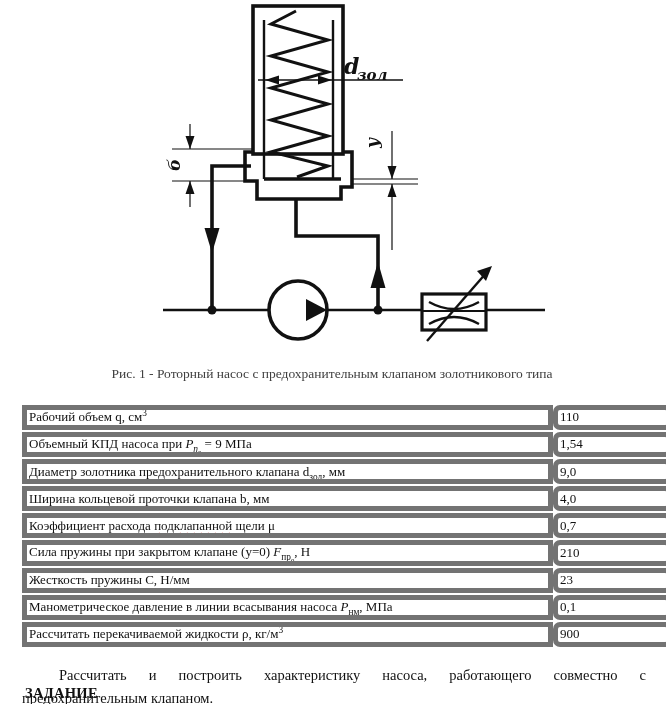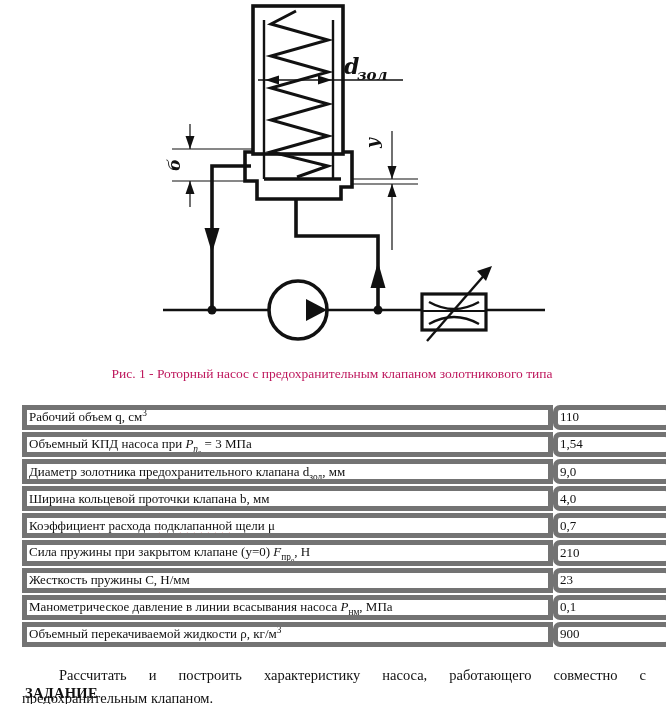--- a/index.html
+++ b/index.html
@@ -7,21 +7,21 @@
     position:relative;
     width:666px;height:704px;
     background:#ffffff;
     font-family:"Liberation Serif","DejaVu Serif",serif;
     color:#111;
     overflow:hidden;
   }
   .diagram{position:absolute;top:0;left:0;}
   .caption{
     position:absolute;top:366px;left:0;width:664px;
-    text-align:center;font-size:13.5px;color:#be185d;
+    text-align:center;font-size:13.5px;color:#404040;
   }
   .params{
     position:absolute;top:403px;left:22px;
     border-collapse:separate;border-spacing:0 2px;
     width:626px;table-layout:fixed;
   }
   .params td{
     border:5px solid #737373;
     font-size:13px;line-height:1.12;
     height:15px;padding:0 2px;
@@ -118,21 +118,21 @@
 
   <div class="caption">Рис. 1 - Роторный насос с предохранительным клапаном золотникового типа</div>
 
   <table class="params">
     <tbody>
       <tr>
         <td class="lbl"><span>Рабочий объем q, см</span><sup>3</sup></td>
         <td class="val">110</td>
       </tr>
       <tr>
-        <td class="lbl"><span>Объемный КПД насоса при </span><span class="it">P</span><sub><span class="it">η</span><sub>0</sub></sub><span> = 3 МПа</span></td>
+        <td class="lbl"><span>Объемный КПД насоса при </span><span class="it">P</span><sub><span class="it">η</span><sub>0</sub></sub><span> = 9 МПа</span></td>
         <td class="val">1,54</td>
       </tr>
       <tr>
         <td class="lbl"><span>Диаметр золотника предохранительного клапана d</span><sub>зол</sub><span>, мм</span></td>
         <td class="val">9,0</td>
       </tr>
       <tr>
         <td class="lbl"><span>Ширина кольцевой проточки клапана b, мм</span></td>
         <td class="val">4,0</td>
       </tr>
@@ -146,21 +146,21 @@
       </tr>
       <tr>
         <td class="lbl"><span>Жесткость пружины С, Н/мм</span></td>
         <td class="val">23</td>
       </tr>
       <tr>
         <td class="lbl"><span>Манометрическое давление в линии всасывания насоса </span><span class="it">P</span><sub>нм</sub><span>, МПа</span></td>
         <td class="val">0,1</td>
       </tr>
       <tr>
-        <td class="lbl"><span>Объемный перекачиваемой жидкости ρ, кг/м</span><sup>3</sup></td>
+        <td class="lbl"><span>Рассчитать перекачиваемой жидкости ρ, кг/м</span><sup>3</sup></td>
         <td class="val">900</td>
       </tr>
     </tbody>
   </table>
 
   <div class="task-heading">ЗАДАНИЕ</div>
   <div class="task-body">Рассчитать и построить характеристику насоса, работающего совместно с предохранительным клапаном.</div>
 
 </div>
 

